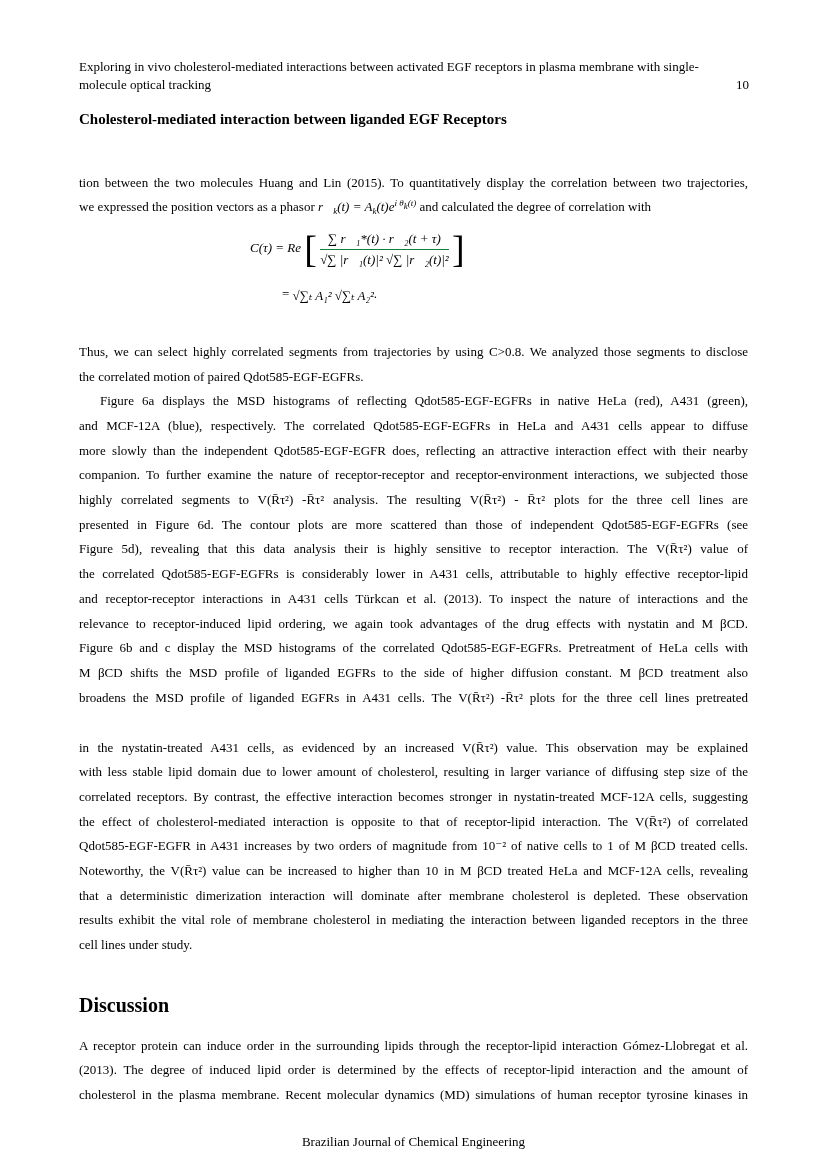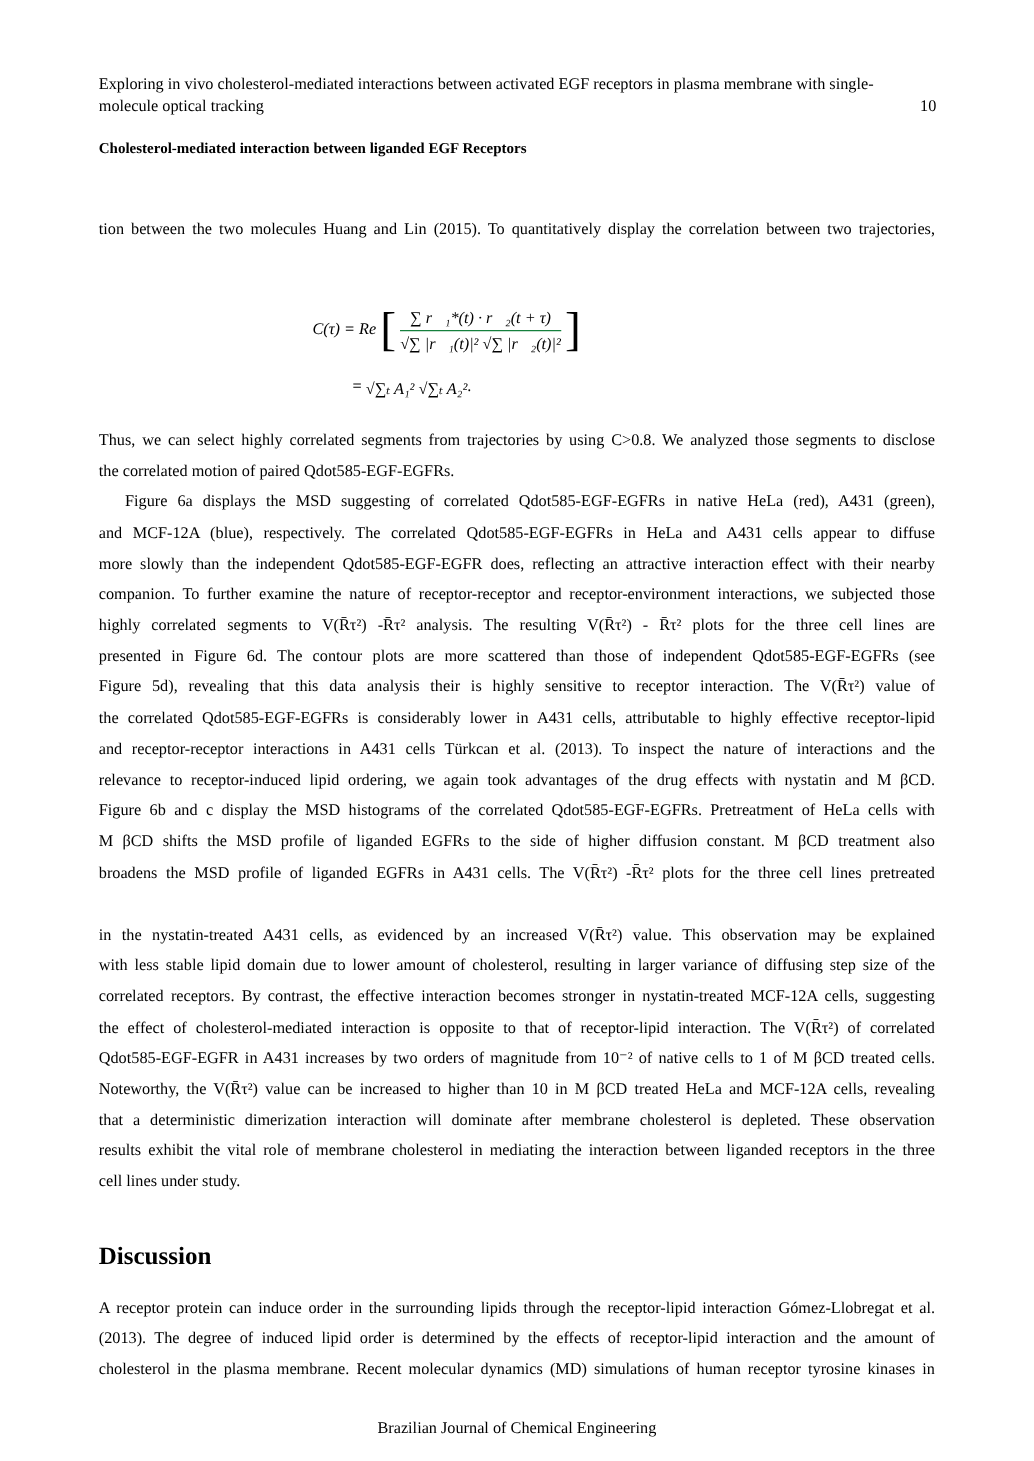--- a/index.html
+++ b/index.html
@@ -4,31 +4,31 @@
 <style>
   html, body { margin: 0; padding: 0; background: #ffffff; }
   body { width: 827px; height: 1169px; position: relative; overflow: hidden;
          font-family: "Liberation Serif", "DejaVu Serif", serif; color: #000; }
   .page { position: absolute; left: 0; top: 0; width: 827px; height: 1169px; }
   .running-head { position: absolute; left: 79px; top: 58px; width: 670px;
                   font-size: 13px; line-height: 18px; }
   .running-head .title { display: block; width: 630px; }
   .running-head .pnum { position: absolute; right: 0; top: 18px; }
   .section-title { position: absolute; left: 79px; font-weight: bold; }
-  .h3 { top: 111px; font-size: 12px; }
+  .h3 { top: 111px; font-size: 15px; }
   .h2 { top: 994px; font-size: 20px; }
   .line { position: absolute; left: 79px; width: 669px; font-size: 13px;
           line-height: 16px; white-space: nowrap; }
   .j { text-align: justify; text-align-last: justify; }
   .ind { left: 100px; width: 648px; }
   .m { font-style: italic; }
   sup { font-size: 9px; line-height: 0; vertical-align: 5px; }
   sub { font-size: 9px; line-height: 0; vertical-align: -3px; }
   .eq { position: absolute; left: 250px; top: 228px; width: 310px; height: 105px;
-        font-size: 13px; margin-top: 15px; }
+        font-size: 13px; }
   .eq .row { position: absolute; white-space: nowrap; }
   .frac { display: inline-block; text-align: center; vertical-align: middle; }
   .frac .num { display: block; border-bottom: 1px solid #15803d; padding: 0 3px 2px; }
   .frac .den { display: block; padding-top: 2px; }
   .bracket { font-size: 38px; font-weight: 100; vertical-align: middle; line-height: 38px; }
   .footer { position: absolute; left: 0; width: 827px; top: 1134px; text-align: center;
             font-size: 13px; }
 </style>
 </head>
 <body>
@@ -36,20 +36,23 @@
 <div class="page">
 
   <div class="running-head">
     <span class="title">Exploring in vivo cholesterol-mediated interactions between activated EGF receptors in plasma membrane with single-molecule optical tracking</span>
     <span class="pnum">10</span>
   </div>
 
   <div class="section-title h3">Cholesterol-mediated interaction between liganded EGF Receptors</div>
 
   <div class="line j" style="top:175px">tion between the two molecules Huang and Lin (2015). To quantitatively display the correlation between two trajectories,</div>
+  <div class="line" style="top:199px">
+    <span>we expressed the position vectors as a phasor </span><span class="m"><span>r⃗</span><sub>k</sub>(t) = A<sub>k</sub>(t)e<sup>i θ<sub>k</sub>(t)</sup></span><span> and calculated the degree of correlation with</span>
+  </div>
 
   <div class="eq">
     <div class="row" style="left:0; top:2px;">
       <span class="m">C(τ) = Re</span>
       <span class="bracket">[</span>
       <span class="frac">
         <span class="num m">∑ r⃗₁*(t) · r⃗₂(t + τ)</span>
         <span class="den m">√∑ |r⃗₁(t)|² √∑ |r⃗₂(t)|²</span>
       </span>
       <span class="bracket">]</span>
@@ -58,21 +61,21 @@
       <span>=</span>
       <span class="frac">
         <span class="den m">√∑ₜ A₁² √∑ₜ A₂²</span>
       </span><span>.</span>
     </div>
   </div>
 
   <div class="line j" style="top:344px">Thus, we can select highly correlated segments from trajectories by using C&gt;0.8. We analyzed those segments to disclose</div>
   <div class="line" style="top:369px">the correlated motion of paired Qdot585-EGF-EGFRs.</div>
 
-  <div class="line j ind" style="top:393px">Figure 6a displays the MSD suggesting of correlated Qdot585-EGF-EGFRs in native HeLa (red), A431 (green),</div>
+  <div class="line j ind" style="top:393px">Figure 6a displays the MSD histograms of reflecting Qdot585-EGF-EGFRs in native HeLa (red), A431 (green),</div>
   <div class="line j" style="top:418px">and MCF-12A (blue), respectively.  The correlated Qdot585-EGF-EGFRs in HeLa and A431 cells appear to diffuse</div>
   <div class="line j" style="top:443px">more slowly than the independent Qdot585-EGF-EGFR does, reflecting an attractive interaction effect with their nearby</div>
   <div class="line j" style="top:467px">companion. To further examine the nature of receptor-receptor and receptor-environment interactions, we subjected those</div>
   <div class="line j" style="top:492px">highly correlated segments to V(R̄τ²) -R̄τ² analysis.  The resulting V(R̄τ²) - R̄τ² plots for the three cell lines are</div>
   <div class="line j" style="top:517px">presented in Figure 6d.  The contour plots are more scattered than those of independent Qdot585-EGF-EGFRs (see</div>
   <div class="line j" style="top:541px">Figure 5d), revealing that this data analysis their is highly sensitive to receptor interaction.  The V(R̄τ²) value of</div>
   <div class="line j" style="top:566px">the correlated Qdot585-EGF-EGFRs is considerably lower in A431 cells, attributable to highly effective receptor-lipid</div>
   <div class="line j" style="top:591px">and receptor-receptor interactions in A431 cells Türkcan et al. (2013).  To inspect the nature of interactions and the</div>
   <div class="line j" style="top:616px">relevance to receptor-induced lipid ordering, we again took advantages of the drug effects with nystatin and M βCD.</div>
   <div class="line j" style="top:640px">Figure 6b and c display the MSD histograms of the correlated Qdot585-EGF-EGFRs.  Pretreatment of HeLa cells with</div>

